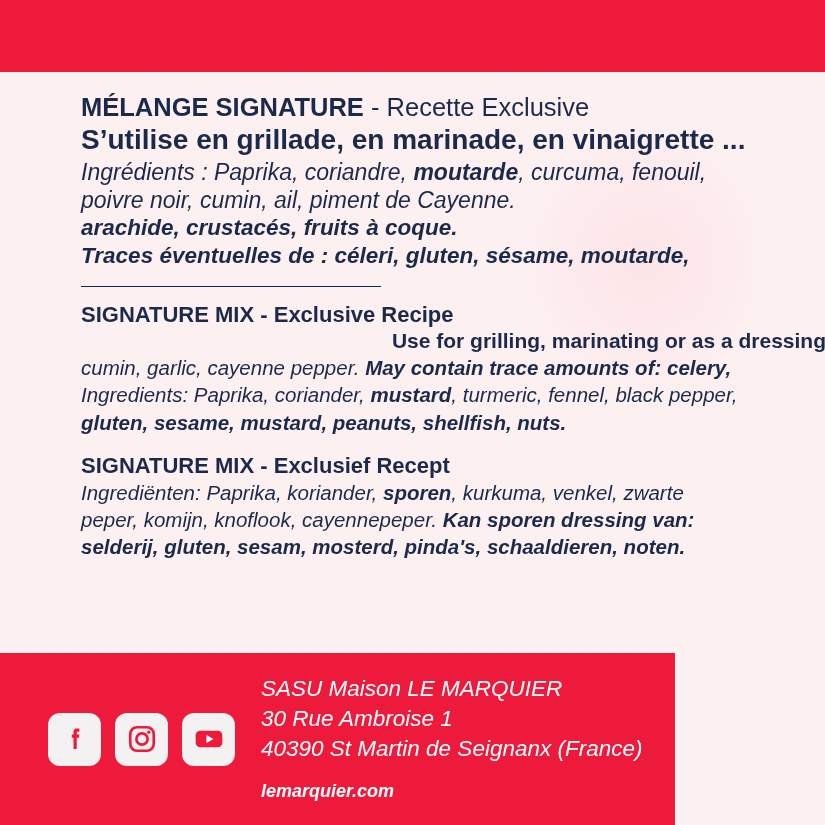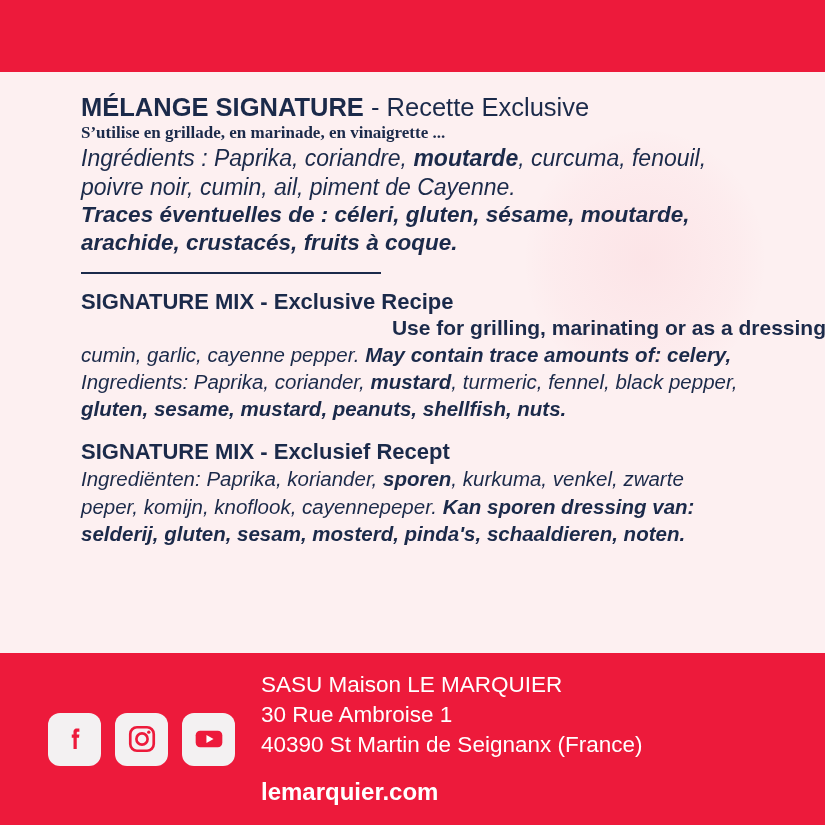--- a/index.html
+++ b/index.html
@@ -23,23 +23,24 @@
   .band-top {
     position: absolute;
     top: 0; left: 0;
     width: 825px;
     height: 72px;
     background: #ed1a3b;
   }
   .band-bottom {
     position: absolute;
     bottom: 0; left: 0;
-    width: 825px;
+    width: 675px;
     height: 172px;
     background: #ed1a3b;
+    font-style: italic;
   }
   .content {
     position: absolute;
     top: 56px; left: 0;
     width: 825px;
     height: 581px;
     padding: 36px 40px 0 40px;
     box-sizing: border-box;
     color: #1b2a4a;
     margin-left: 41px;
@@ -52,23 +53,22 @@
     color: #1b2a4a;
   }
   .t-head {
     font-size: 25.5px;
     font-weight: bold;
   }
   .t-head .light {
     font-weight: normal;
   }
   .t-sub {
-    font-size: 17px;
-    font-weight: bold;
-    font-family: Liberation Serif, serif;
+    font-size: 28px;
+    font-weight: bold;
   }
   .t-ital {
     font-size: 23px;
     font-style: italic;
     font-weight: normal;
   }
   .t-ital b {
     font-weight: bold;
   }
   .t-ital-bold {
@@ -137,21 +137,21 @@
     background: #f3f1f2;
   }
   .addr {
     margin-left: 26px;
     color: #ffffff;
     font-size: 22.5px;
     line-height: 1.33;
   }
   .addr .site {
     font-weight: bold;
-    font-size: 24px;
+    font-size: 18px;
     display: block;
     margin-top: 16px;
   }
   .bg-blob {
     position: absolute;
     right: 60px;
     top: 130px;
     width: 240px;
     height: 260px;
     background: radial-gradient(ellipse at center, rgba(237,26,59,0.055) 0%, rgba(237,26,59,0.02) 55%, rgba(237,26,59,0) 72%);
@@ -166,22 +166,22 @@
   <div class="band-top"></div>
   <div class="bg-blob"></div>
 
   <div class="content">
 
     <div>
       <p class="line t-head"><span>MÉLANGE SIGNATURE</span><span class="light"> - Recette Exclusive</span></p>
       <p class="line t-sub">S’utilise en grillade, en marinade, en vinaigrette ...</p>
       <p class="line t-ital"><span>Ingrédients : </span><span>Paprika, coriandre, </span><b>moutarde</b><span>, curcuma, fenouil,</span></p>
       <p class="line t-ital">poivre noir, cumin, ail, piment de Cayenne.</p>
+      <p class="line t-ital-bold">arachide, crustacés, fruits à coque.</p>
       <p class="line t-ital-bold">Traces éventuelles de : céleri, gluten, sésame, moutarde,</p>
-      <p class="line t-ital-bold">arachide, crustacés, fruits à coque.</p>
     </div>
 
     <hr class="divider">
 
     <div>
       <p class="line t-head2"><span>SIGNATURE MIX</span><span class="light"> - Exclusive Recipe</span></p>
       <p class="line t-sub2">Use for grilling, marinating or as a dressing</p>
       <p class="line t-ital2"><span>cumin, garlic, cayenne pepper. </span><b>May contain trace amounts of: celery,</b></p>
       <p class="line t-ital2"><span>Ingredients: </span><span>Paprika, coriander, </span><b>mustard</b><span>, turmeric, fennel, black pepper,</span></p>
       <p class="line t-ital2"><b>gluten, sesame, mustard, peanuts, shellfish, nuts.</b></p>

